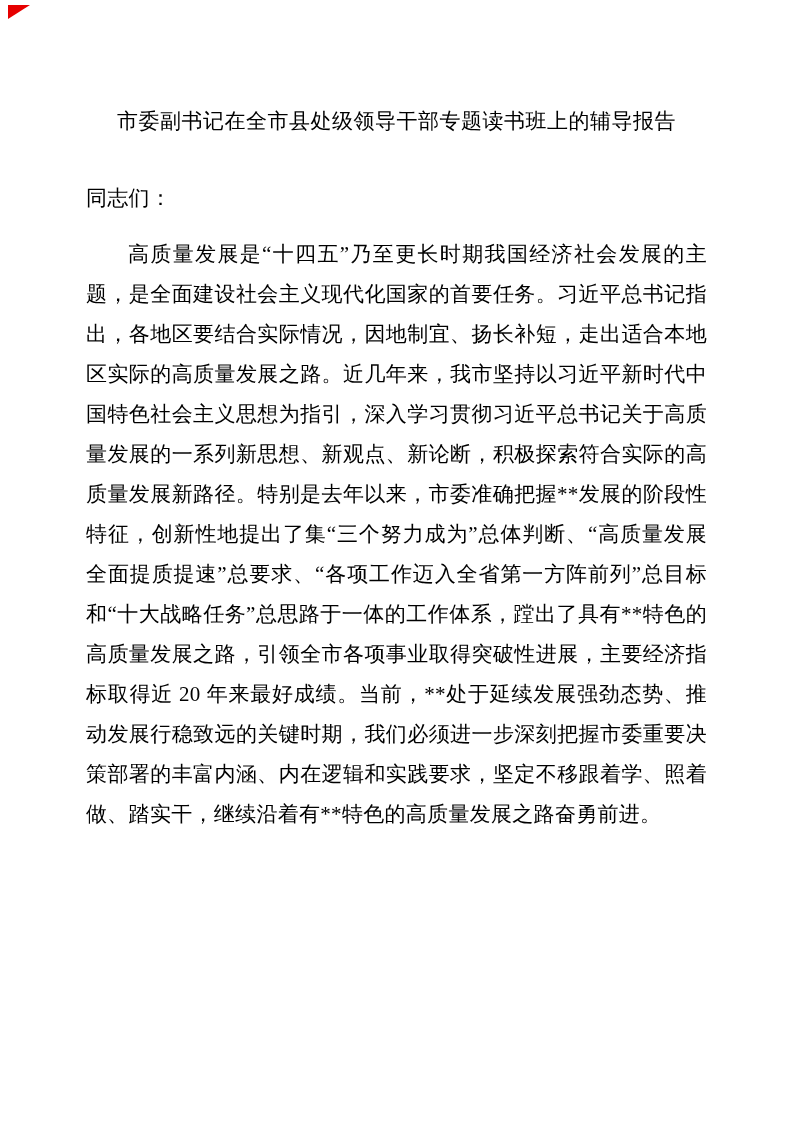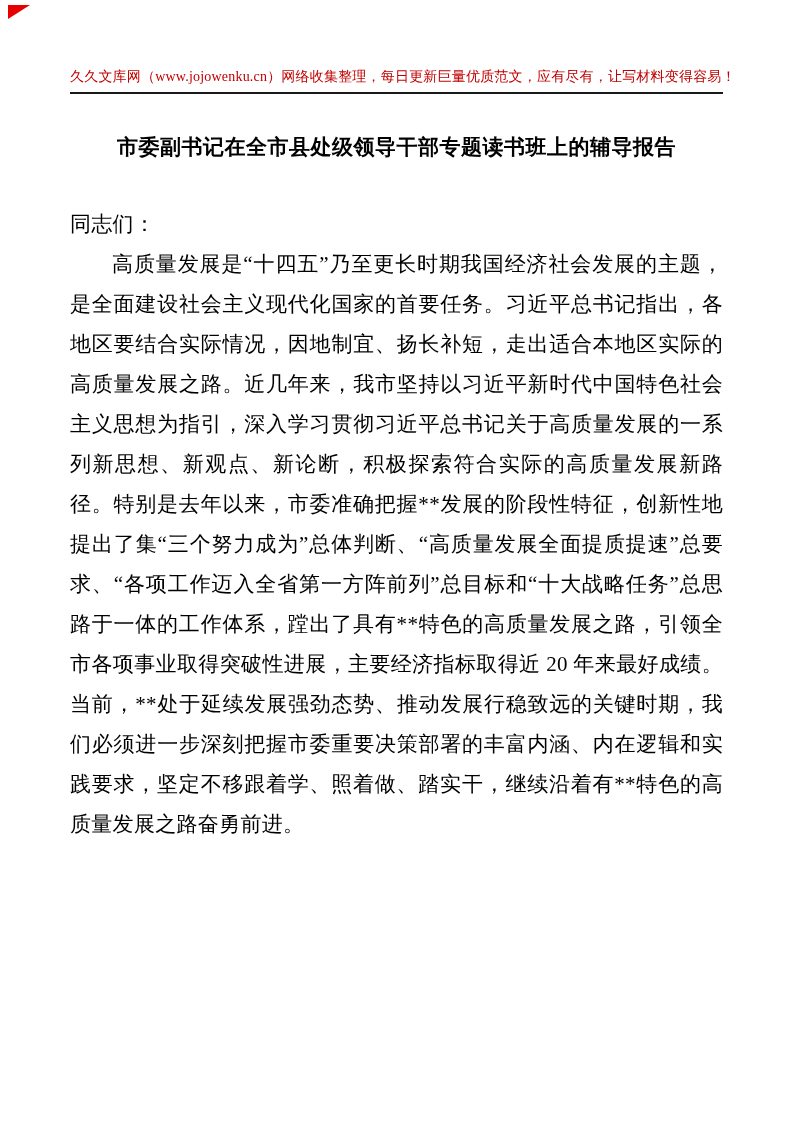--- a/index.html
+++ b/index.html
@@ -39,57 +39,54 @@
   .watermark-line {
     font-size: 14px;
     line-height: 18px;
     letter-spacing: 0.2px;
     white-space: nowrap;
     color: #c00000;
   }
   .doc-title {
     margin: 38px 0 0 0;
     font-size: 21px;
-    font-weight: bold;
+    font-weight: normal;
     line-height: 30px;
     text-align: center;
     letter-spacing: 0.5px;
   }
   .doc-body {
     margin-top: 42px;
     font-size: 21px;
     line-height: 40px;
     text-align: justify;
     letter-spacing: 0.3px;
   }
   .doc-body p {
-    margin: 0;
+    margin: 16px;
     font-family: Liberation Serif, serif;
   }
   .salutation {
     text-indent: 0;
   }
   .para {
     text-indent: 2em;
   }
   .section-heading {
     text-indent: 2em;
     margin-top: 8px !important;
   }
 </style>
 </head>
 <body>
 
 <div class="sheet">
 
   <div class="corner-fold" style="border-top-color: rgb(230, 0, 0);"></div>
 
-  <div class="doc-header" style="border-bottom-color: rgb(26, 26, 26);">
-    <div class="watermark-line" style="color: rgb(192, 0, 0);">久久文库网（www.jojowenku.cn）网络收集整理，每日更新巨量优质范文，应有尽有，让写材料变得容易！</div>
-  </div>
 
   <h1 class="doc-title">市委副书记在全市县处级领导干部专题读书班上的辅导报告</h1>
 
   <div class="doc-body">
     <p class="salutation">同志们：</p>
     <p class="para">高质量发展是“十四五”乃至更长时期我国经济社会发展的主题，是全面建设社会主义现代化国家的首要任务。习近平总书记指出，各地区要结合实际情况，因地制宜、扬长补短，走出适合本地区实际的高质量发展之路。近几年来，我市坚持以习近平新时代中国特色社会主义思想为指引，深入学习贯彻习近平总书记关于高质量发展的一系列新思想、新观点、新论断，积极探索符合实际的高质量发展新路径。特别是去年以来，市委准确把握**发展的阶段性特征，创新性地提出了集“三个努力成为”总体判断、“高质量发展全面提质提速”总要求、“各项工作迈入全省第一方阵前列”总目标和“十大战略任务”总思路于一体的工作体系，蹚出了具有**特色的高质量发展之路，引领全市各项事业取得突破性进展，主要经济指标取得近 20 年来最好成绩。当前，**处于延续发展强劲态势、推动发展行稳致远的关键时期，我们必须进一步深刻把握市委重要决策部署的丰富内涵、内在逻辑和实践要求，坚定不移跟着学、照着做、踏实干，继续沿着有**特色的高质量发展之路奋勇前进。</p>
   </div>
 
 </div>
 

